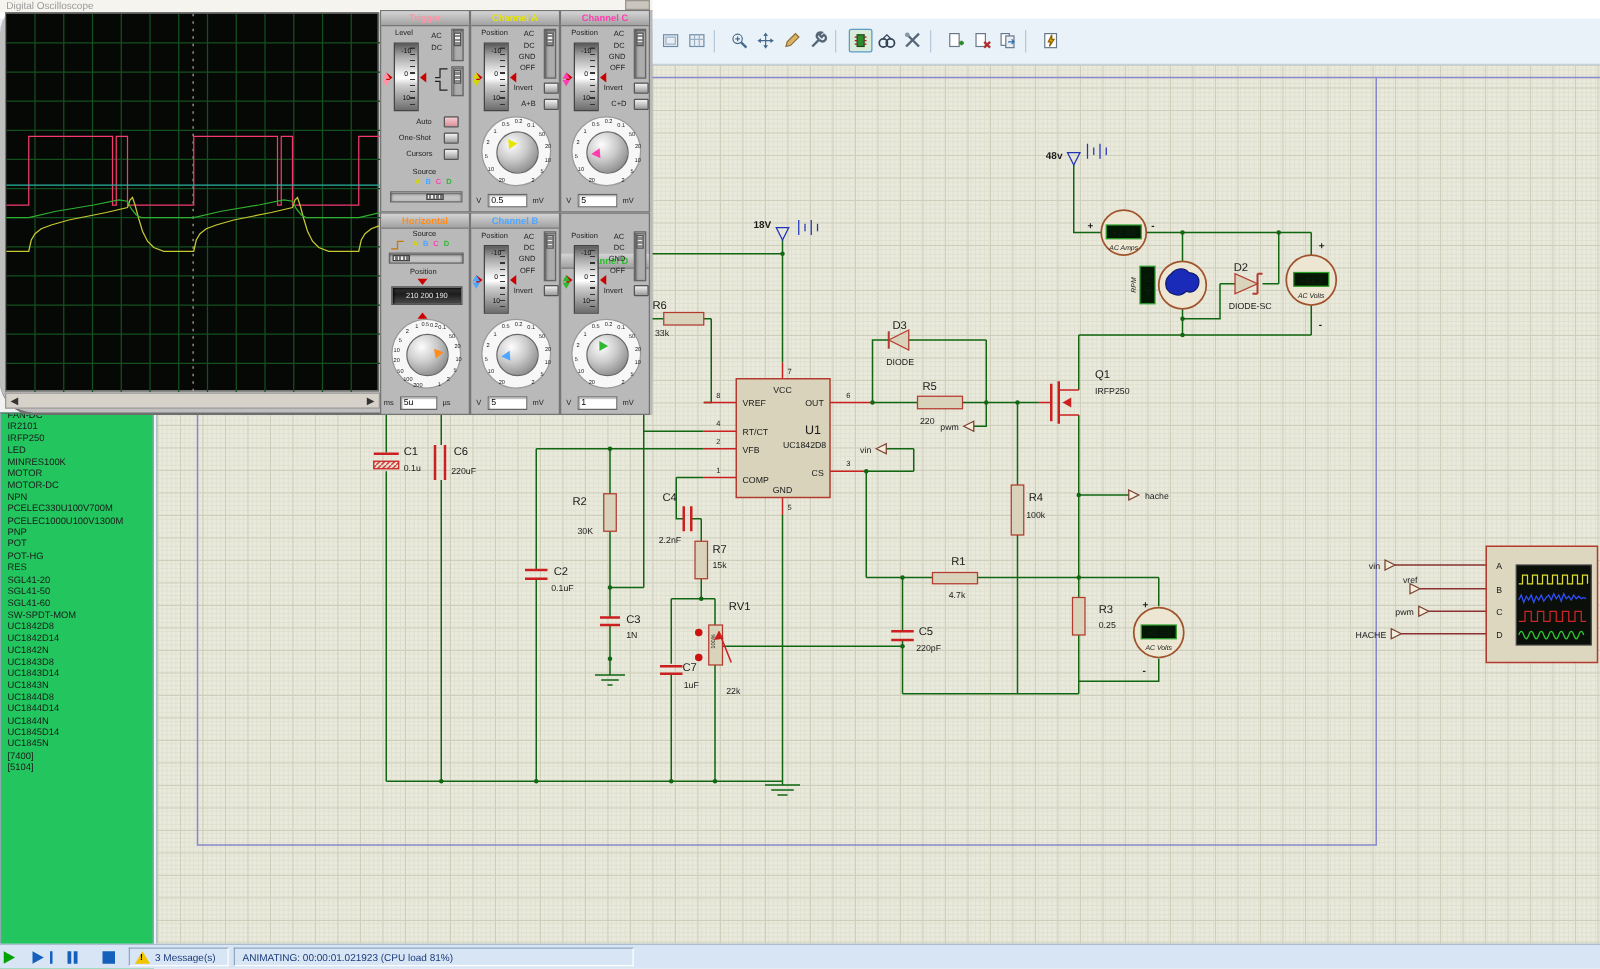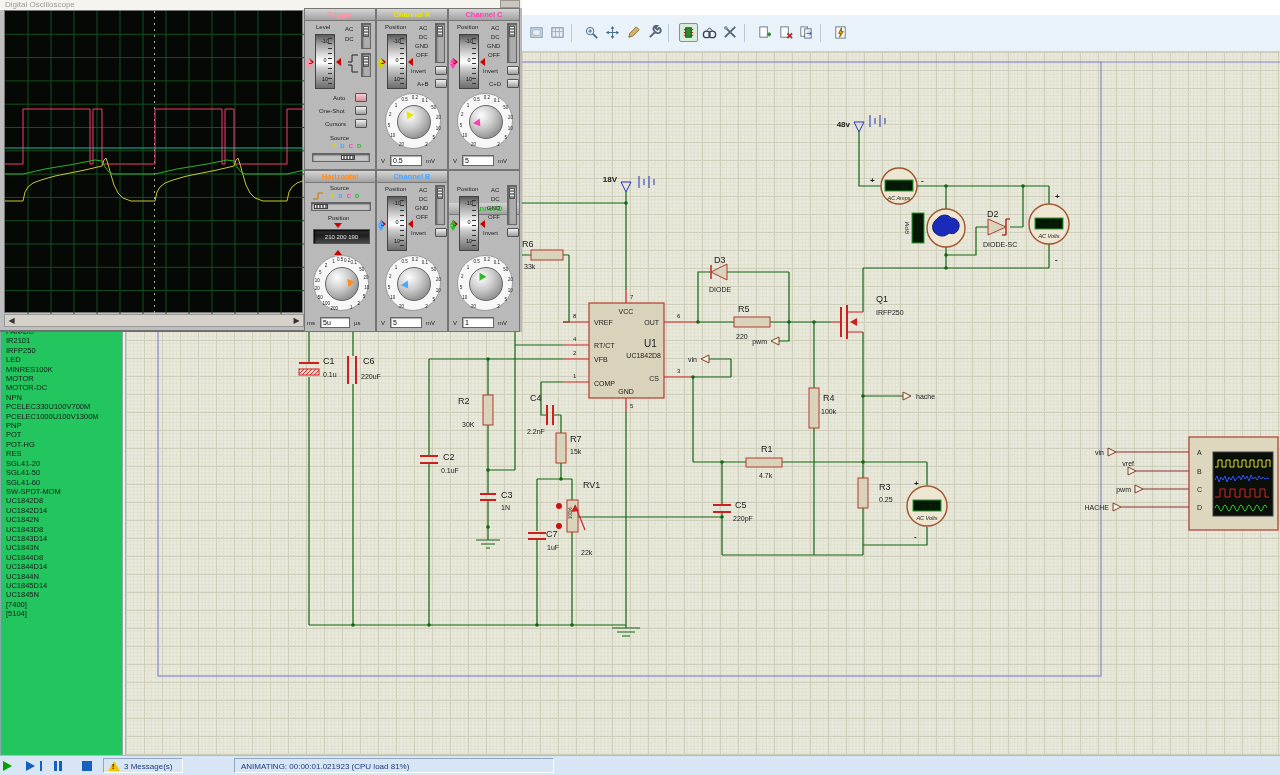--- a/index.html
+++ b/index.html
@@ -40,21 +40,21 @@
   .lcdtxt{font-family:"DejaVu Sans Mono",monospace;font-size:7.5px;fill:#55ff55;}
 
   
   #sidebar{position:absolute;left:0;top:330px;width:123px;height:530px;background:#22c55e;
     border:1px solid #8aa;border-top:1px solid #667;overflow:hidden;}
   .sb-item{font-size:7.5px;line-height:9.4px;color:#1a1a1a;padding-left:5px;white-space:nowrap;}
   #sb-clip{margin-top:-4px;}
 
   
   #scope-win{position:absolute;left:0;top:0;width:522px;height:332px;background:#bfbfbf;
-    border-right:2px solid #6f6f6f;border-bottom:2px solid #6f6f6f;z-index:30;}
+    border-right:2px solid #6f6f6f;border-bottom:2px solid #6f6f6f;z-index:30;border-radius:27px;}
   #scope-title{position:absolute;left:0;top:0;width:522px;height:10px;background:#f6f4ef;
     font-size:8px;line-height:9px;color:#9a9a9a;padding-left:5px;}
   #scope-tab{position:absolute;left:500px;top:0;width:20px;height:8px;background:#cac6be;border:1px solid #9a968e;}
   #scope-display{position:absolute;left:4px;top:10px;width:299px;height:303px;background:#050805;border:1px solid #777;}
   #scope-scroll{position:absolute;left:4px;top:314px;width:300px;height:13px;background:#d6d2ca;
     border:1px solid #999;font-size:8px;color:#333;}
   #scope-scroll .arr{position:absolute;top:0;width:13px;height:11px;text-align:center;line-height:11px;}
   #scope-panel{position:absolute;left:304px;top:8px;width:218px;height:324px;background:#b9b9b9;}
 
   .sec{position:absolute;width:72px;height:162px;background:#b9b9b9;border:1px solid #757575;}
@@ -898,18 +898,18 @@
         <b></b>
         <b></b>
       </div>
     <div class="ctl stopb" style="left:82px;"></div>
     <div class="seg" style="left:103px;width:80px;">
       <div class="warn" style="left:4px;top:2px;">
           <s>!</s>
         </div>
       <span class="sb-text" style="left:20px;top:3px;position:absolute;">3 Message(s)</span>
     </div>
-    <div class="seg" style="left:187px;width:320px;margin-left:47px;">
+    <div class="seg" style="left:187px;width:320px;">
       <span class="sb-text" style="left:6px;top:3px;position:absolute;">ANIMATING: 00:00:01.021923 (CPU load 81%)</span>
     </div>
   </div>
 
 </div>
 
 </body></html>

